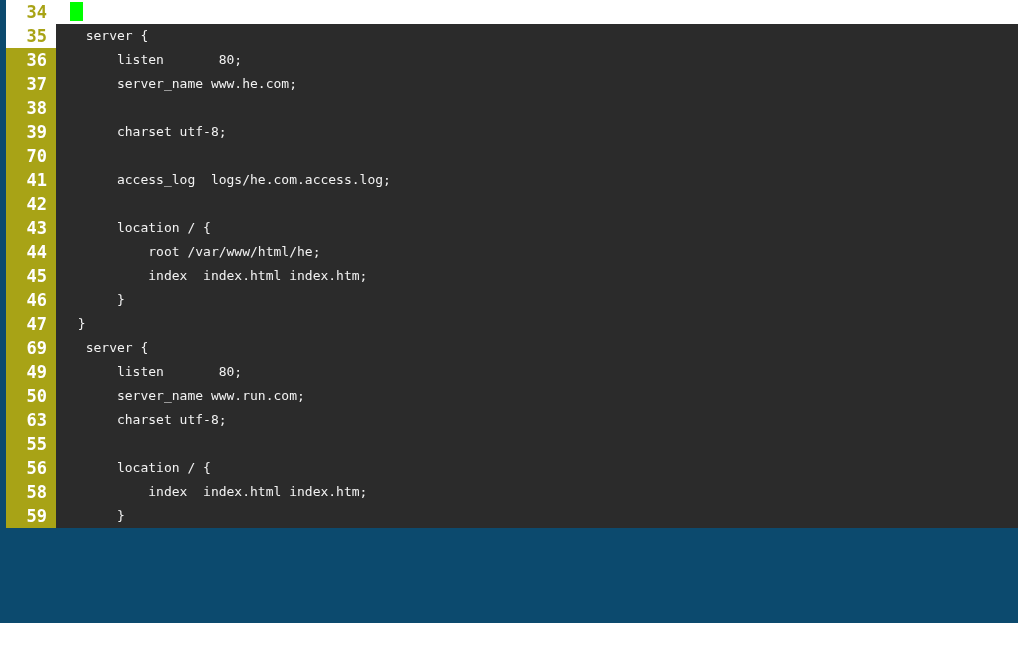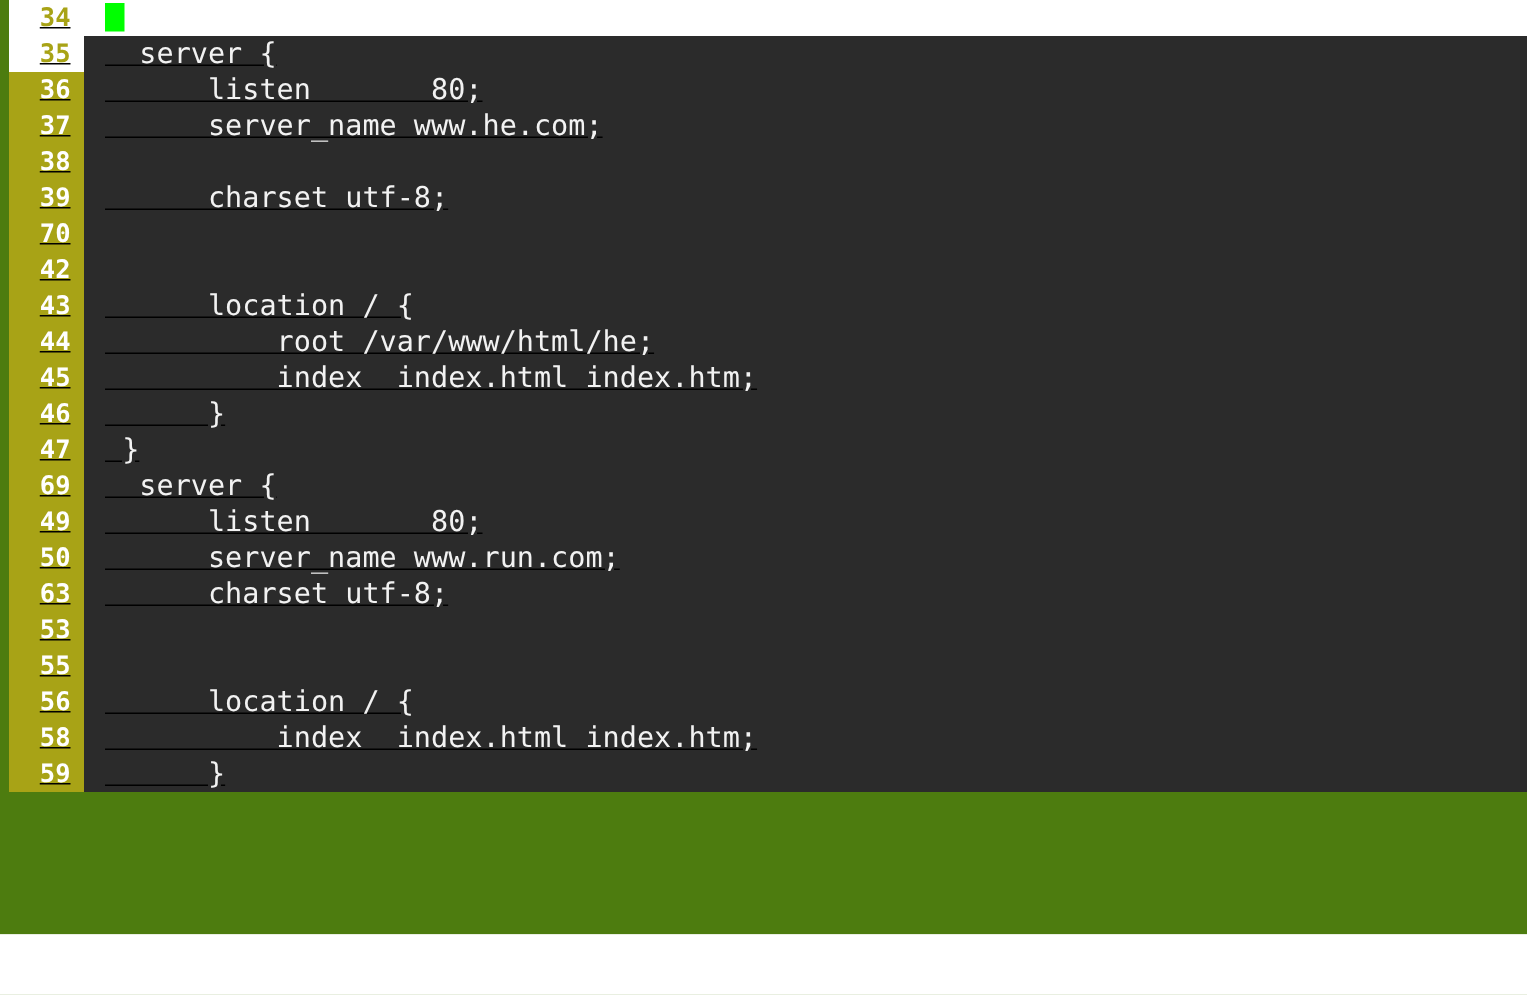--- a/index.html
+++ b/index.html
@@ -16,23 +16,22 @@
     position: relative;
   }
 
   
   #editor {
     position: absolute;
     left: 0;
     top: 0;
     width: 1018px;
     height: 623px;
-    background: #4d7c0f;
+    background: #0c4a6e;
     overflow: hidden;
-    text-decoration: underline;
   }
 
   .line {
     position: relative;
     height: 24px;
     line-height: 24px;
     white-space: pre;
     display: flex;
     align-items: stretch;
   }
@@ -59,21 +58,21 @@
   
   .gutter-white {
     background: #ffffff;
     color: #a8a316;
   }
 
   .code {
     flex: 1 1 auto;
     background: #2b2b2b;
     color: #f2f2f2;
-    font-size: 19px;
+    font-size: 13px;
     padding-left: 14px;
     white-space: pre;
     font-family: "DejaVu Sans Mono", "Liberation Mono", monospace;
     overflow: hidden;
   }
   .code-blank {
     background: #ffffff;
   }
 
   .cursor-block {
@@ -100,31 +99,31 @@
 <body>
 
 <div id="editor">
     <div class="line"><div class="gutter gutter-white">34</div><div class="code code-blank"><span class="cursor-block"></span></div></div>
     <div class="line"><div class="gutter gutter-white">35</div><div class="code"><span>  server {</span></div></div>
     <div class="line"><div class="gutter gutter-olive">36</div><div class="code"><span>      listen       80;</span></div></div>
     <div class="line"><div class="gutter gutter-olive">37</div><div class="code"><span>      server_name www.he.com;</span></div></div>
     <div class="line"><div class="gutter gutter-olive">38</div><div class="code"><span></span></div></div>
     <div class="line"><div class="gutter gutter-olive">39</div><div class="code"><span>      charset utf-8;</span></div></div>
     <div class="line"><div class="gutter gutter-olive">70</div><div class="code"><span></span></div></div>
+    <div class="line"><div class="gutter gutter-olive">41</div><div class="code"><span>      access_log  logs/he.com.access.log;</span></div></div>
     <div class="line"><div class="gutter gutter-olive">42</div><div class="code"><span></span></div></div>
     <div class="line"><div class="gutter gutter-olive">43</div><div class="code"><span>      location / {</span></div></div>
     <div class="line"><div class="gutter gutter-olive">44</div><div class="code"><span>          root /var/www/html/he;</span></div></div>
     <div class="line"><div class="gutter gutter-olive">45</div><div class="code"><span>          index  index.html index.htm;</span></div></div>
     <div class="line"><div class="gutter gutter-olive">46</div><div class="code"><span>      }</span></div></div>
     <div class="line"><div class="gutter gutter-olive">47</div><div class="code"><span> }</span></div></div>
     <div class="line"><div class="gutter gutter-olive">69</div><div class="code"><span>  server {</span></div></div>
     <div class="line"><div class="gutter gutter-olive">49</div><div class="code"><span>      listen       80;</span></div></div>
     <div class="line"><div class="gutter gutter-olive">50</div><div class="code"><span>      server_name www.run.com;</span></div></div>
     <div class="line"><div class="gutter gutter-olive">63</div><div class="code"><span>      charset utf-8;</span></div></div>
-    <div class="line"><div class="gutter gutter-olive">53</div><div class="code"><span></span></div></div>
     <div class="line"><div class="gutter gutter-olive">55</div><div class="code"><span></span></div></div>
     <div class="line"><div class="gutter gutter-olive">56</div><div class="code"><span>      location / {</span></div></div>
     <div class="line"><div class="gutter gutter-olive">58</div><div class="code"><span>          index  index.html index.htm;</span></div></div>
     <div class="line"><div class="gutter gutter-olive">59</div><div class="code"><span>      }</span></div></div>
   </div>
 
 <div id="statusbar">
 
   
 

